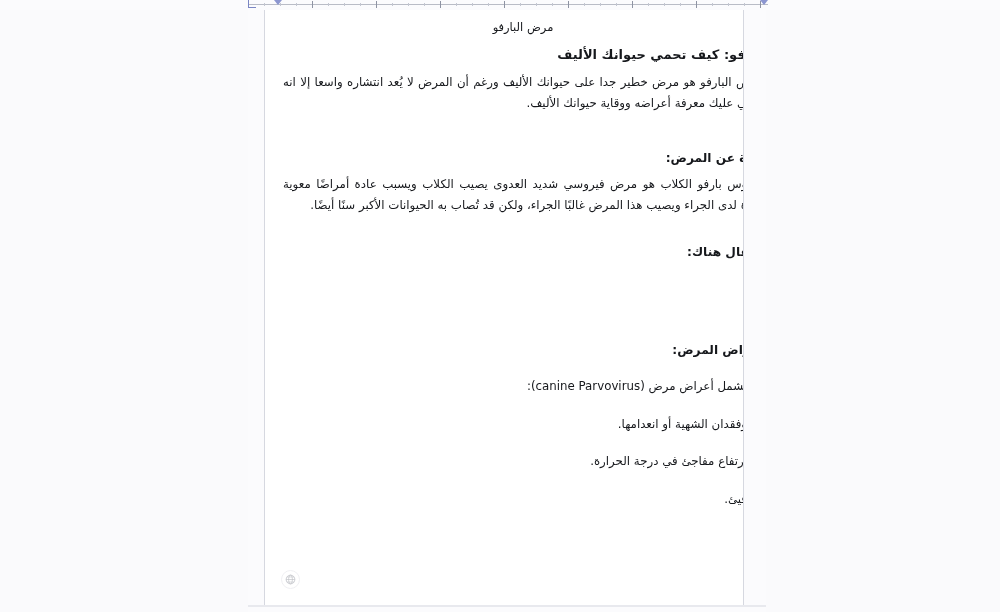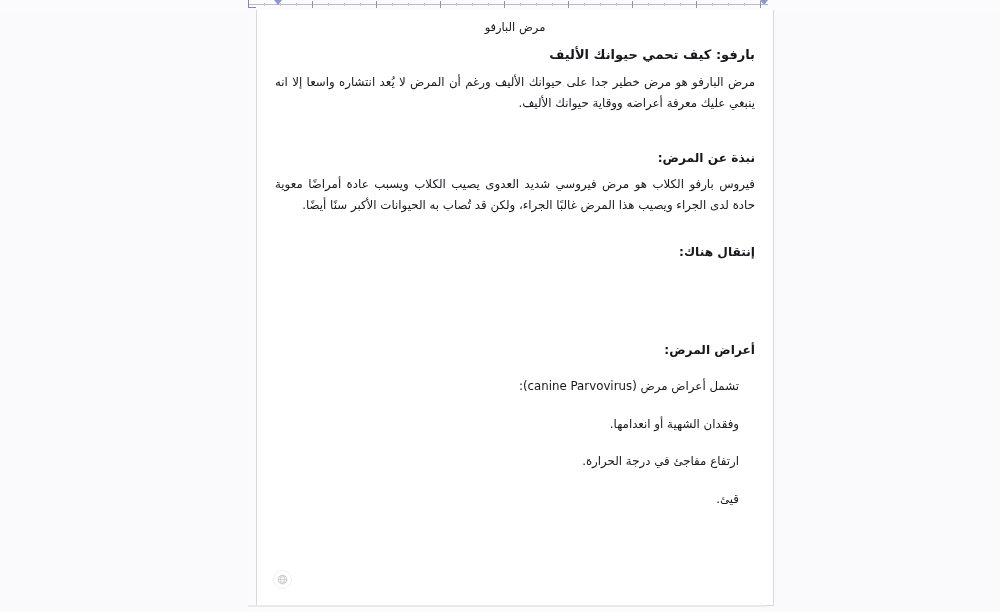--- a/index.html
+++ b/index.html
@@ -80,23 +80,23 @@
     top: 10px;
     height: 602px;
     background: #fafafc;
   }
   .gutter.left  { left: 0;     width: 248px; }
   .gutter.right { left: 766px; width: 234px; }
 
   
   .page {
     position: absolute;
-    left: 256px;
+    left: 264px;
     top: 10px;
-    width: 518px;
+    width: 480px;
     height: 596px;
     background: #ffffff;
     border-left: 1px solid #d6d8e0;
     border-right: 1px solid #d6d8e0;
     border-bottom: 1px solid #d6d8e0;
     box-sizing: border-box;
     overflow: hidden;
   }
 
   .doc-body {

